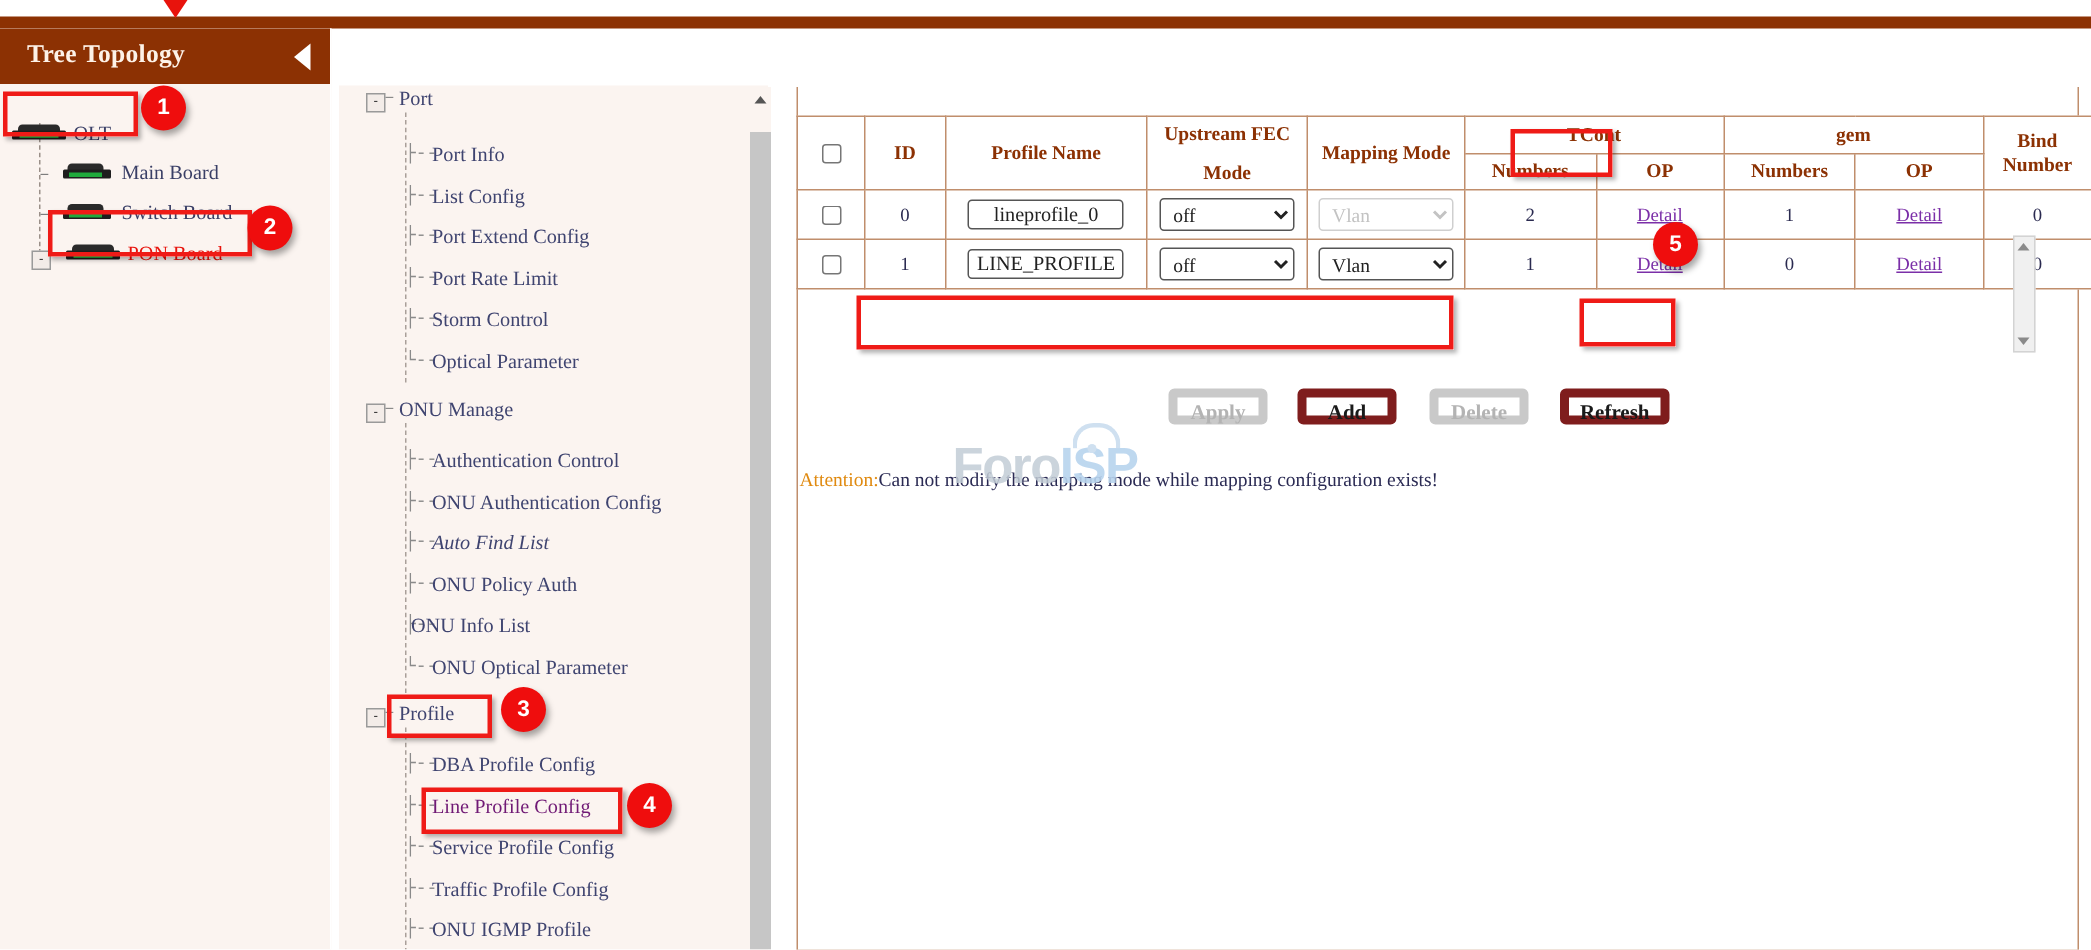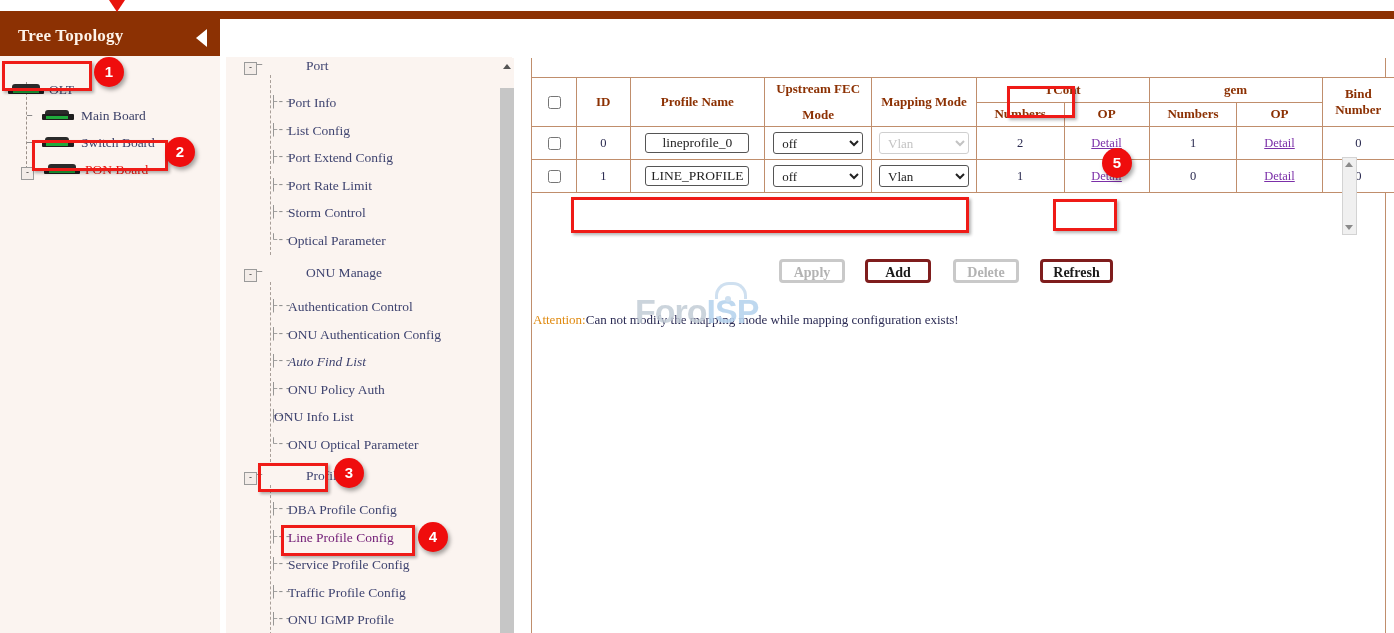--- a/index.html
+++ b/index.html
@@ -80,21 +80,21 @@
     font-size:9px; line-height:9px; text-align:center;
     font-family:"Liberation Sans", sans-serif;
   }
 
   
   .menu-panel {
     position:absolute; left:226px; top:57px; width:286px; height:576px;
     background:#fbf4f0; overflow:hidden;
   }
   .mitem { position:absolute; white-space:nowrap; font-size:13.5px; color:#3f4470; }
-  .mitem.group { color:#3f4470;margin-left:40px; }
+  .mitem.group { color:#3f4470; }
   .mitem.red { color:#701a75; }
   .mleader {
     position:absolute; font-family:"Liberation Mono", monospace;
     font-size:12px; color:#8a8a8a;
   }
   .mvline { position:absolute; border-left:1px dashed #a99f99; }
 
   .menu-scroll {
     position:absolute; left:500px; top:58px; width:14px; height:575px;
     background:#fbf4f0;
@@ -172,21 +172,21 @@
   .tbl-scroll .ar {
     position:absolute; left:2px; width:0;height:0;
     border-left:4px solid transparent;border-right:4px solid transparent;
   }
   .tbl-scroll .ar.up { top:4px; border-bottom:5px solid #8a8a8a; }
   .tbl-scroll .ar.dn { bottom:4px; border-top:5px solid #8a8a8a; }
 
   .btn {
     font-family:"Liberation Serif", serif;
     font-size:14px; font-weight:bold;
-    border:3px solid #7f1d1d; border-radius:4px;
+    border:6px solid #7f1d1d; border-radius:4px;
     background:#fff; color:#1a1a1a;
     padding:3px 0; width:66px; height:24px;
     box-sizing:border-box; cursor:pointer;
   }
   .btn.disabled { color:#b3b3b3; border-color:#c9c9c9; cursor:default; }
 
   .attention {
     position:absolute; font-size:13px; color:#2b2b54;
   }
   .attention .lead { color:#e08a10; }

